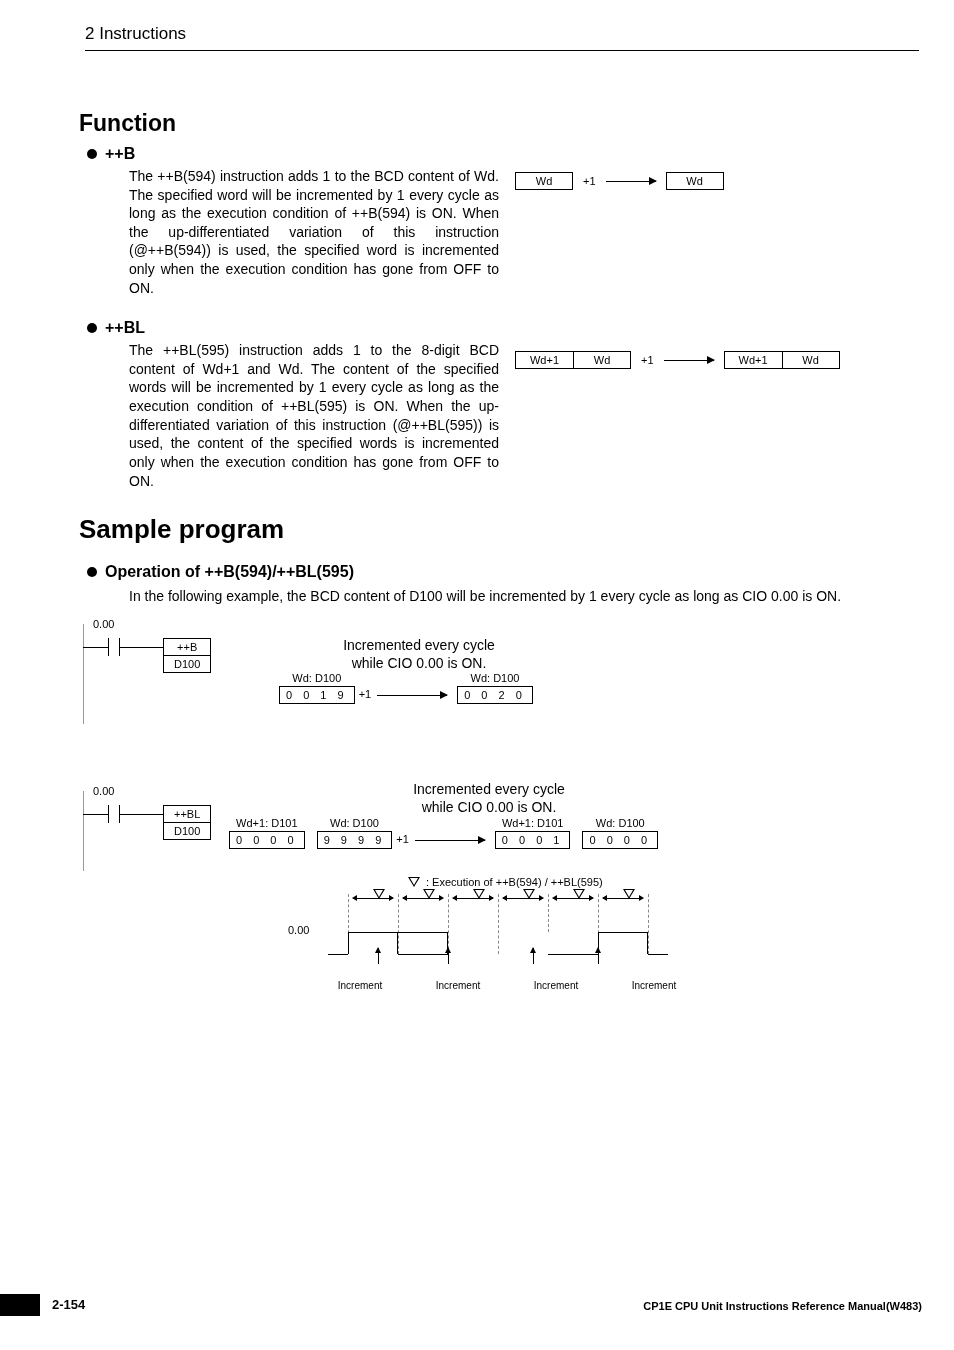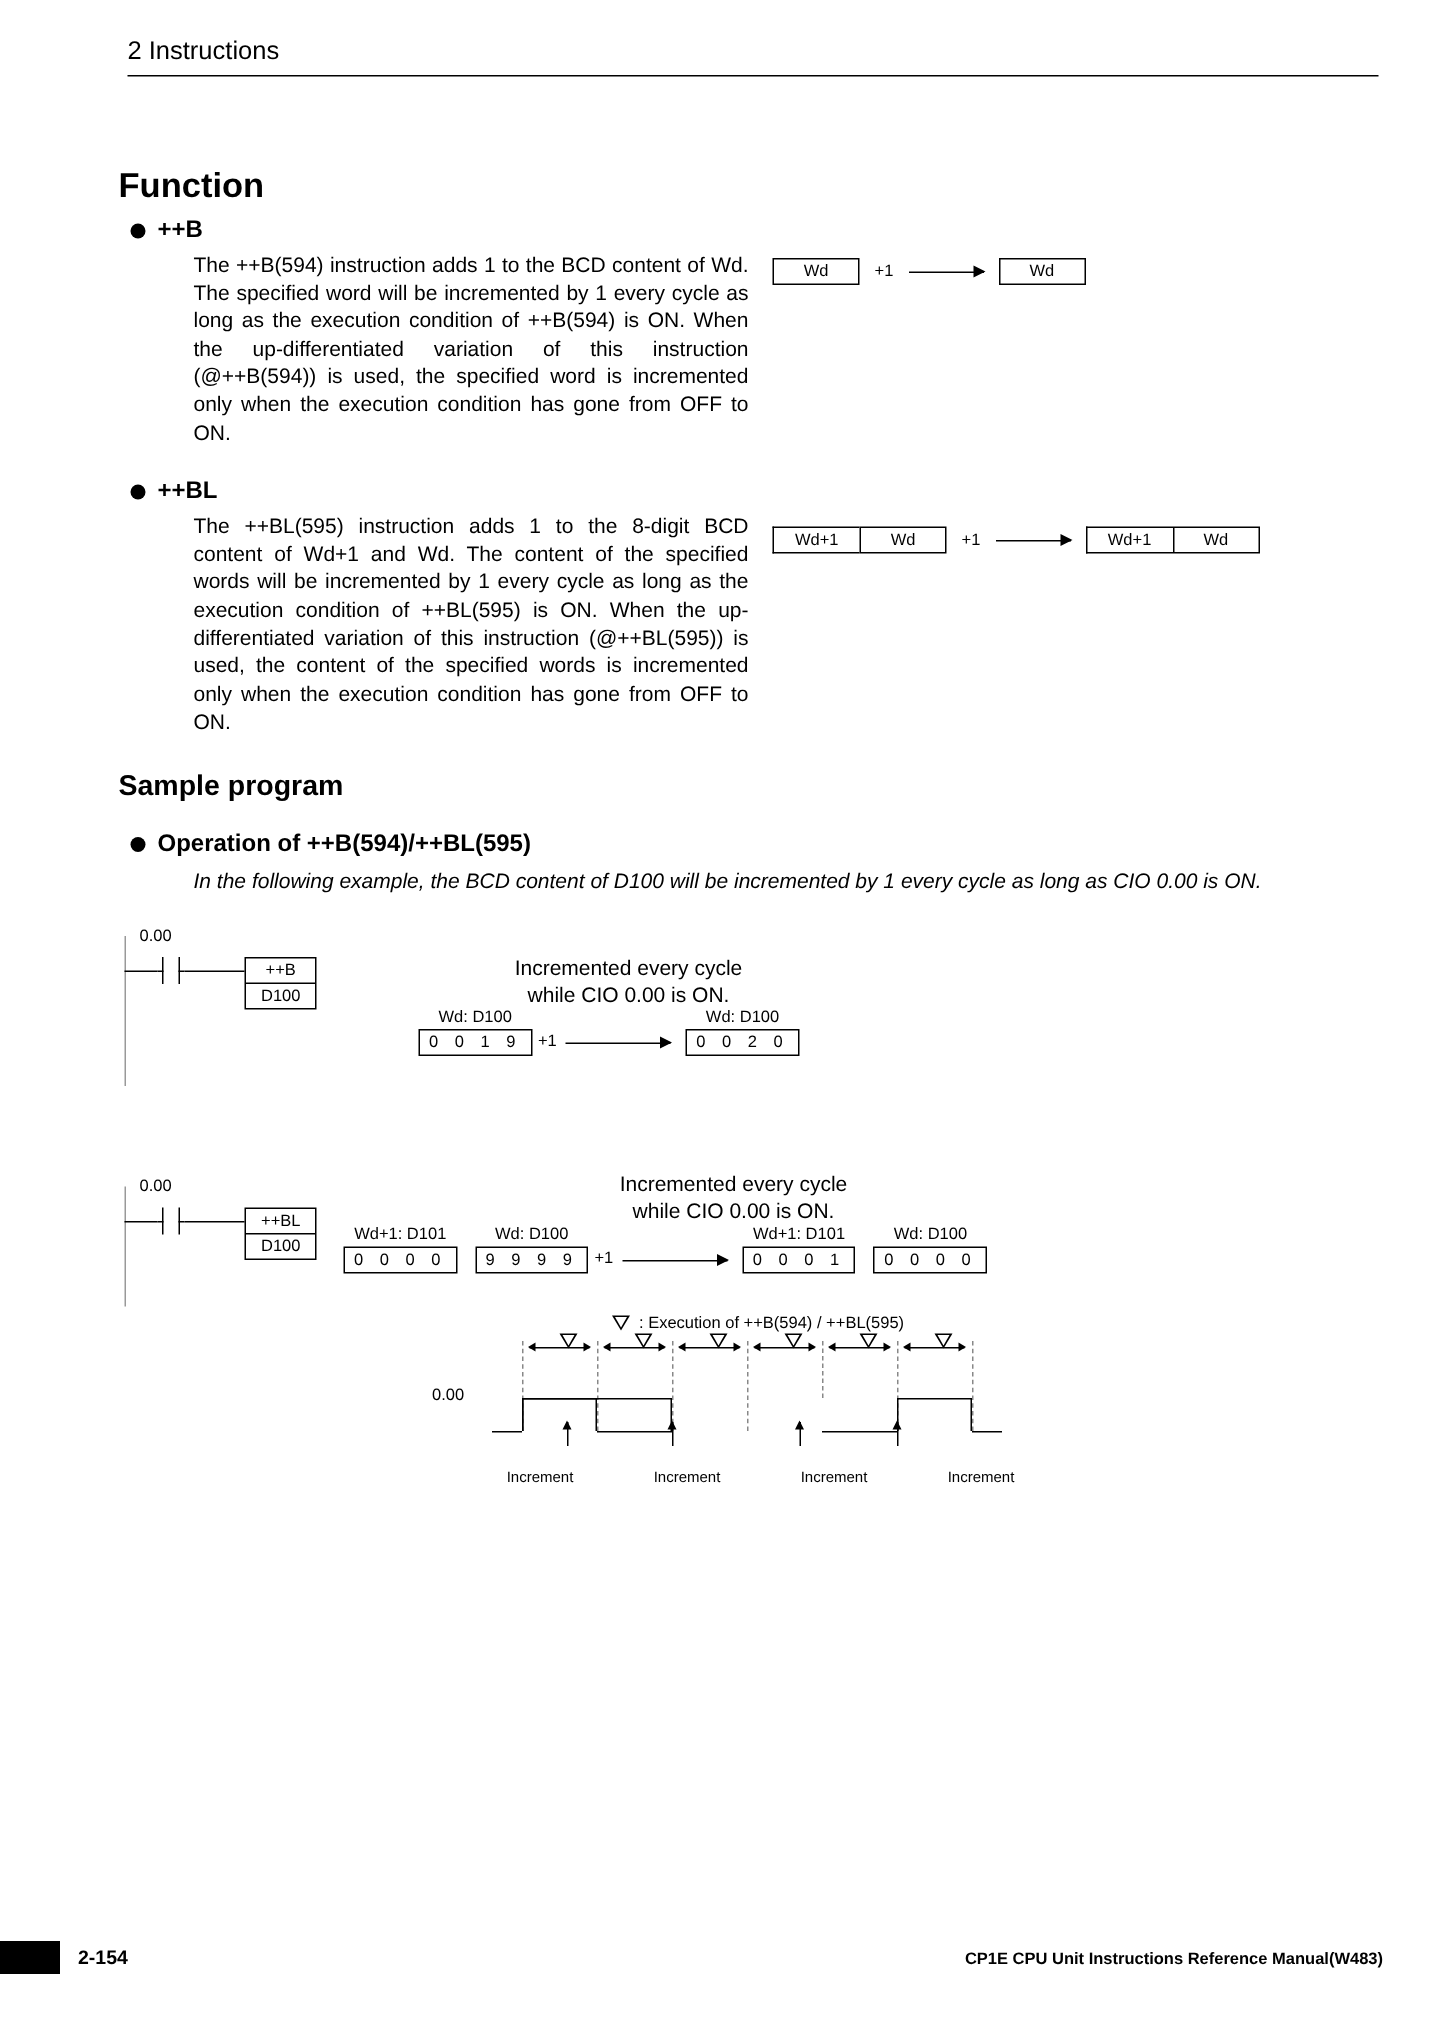--- a/index.html
+++ b/index.html
@@ -49,21 +49,21 @@
   }
   .para {
     font-size: 14px;
     line-height: 1.33;
     text-align: justify;
     margin-left: 50px;
   }
   .para-narrow { width: 370px; }
   .section-gap { height: 18px; }
   .h-sample {
-    font-size: 19px;
+    font-size: 26px;
     font-weight: bold;
     margin-top: 24px;
     margin-bottom: 18px;
   }
   .para-wide { width: 825px; }
 
   
   .diag-b {
     position: absolute;
     top: 172px;
@@ -187,21 +187,21 @@
     <div class="bullet-title">++BL</div>
   </div>
   <div class="para para-narrow">The ++BL(595) instruction adds 1 to the 8-digit BCD content of Wd+1 and Wd. The content of the specified words will be incremented by 1 every cycle as long as the execution condition of ++BL(595) is ON. When the up-differentiated variation of this instruction (@++BL(595)) is used, the content of the specified words is incremented only when the execution condition has gone from OFF to ON.</div>
 
   <div class="h-sample">Sample program</div>
 
   <div class="bullet-row">
     <div class="bullet-dot"></div>
     <div class="bullet-title">Operation of ++B(594)/++BL(595)</div>
   </div>
-  <div class="para para-wide" style="margin-top:6px;font-style:italic;">In the following example, the BCD content of D100 will be incremented by 1 every cycle as long as CIO 0.00 is ON.</div>
+  <div class="para para-wide" style="margin-top:6px;">In the following example, the BCD content of D100 will be incremented by 1 every cycle as long as CIO 0.00 is ON.</div>
 
   <div style="height:118px;"></div>
 
 
 </div>
 
 <div class="diag-b">
   <div class="cellbox">Wd</div>
   <div class="plusone">+1</div>
   <div class="arrow-r"></div>

